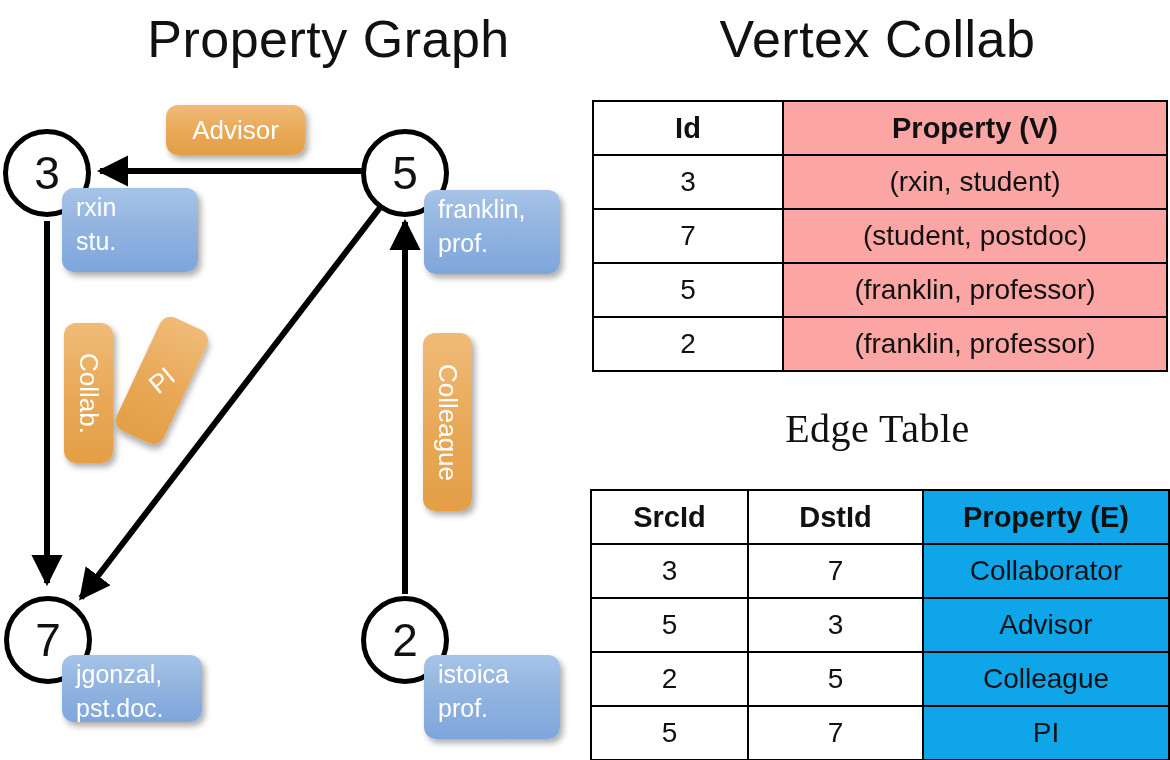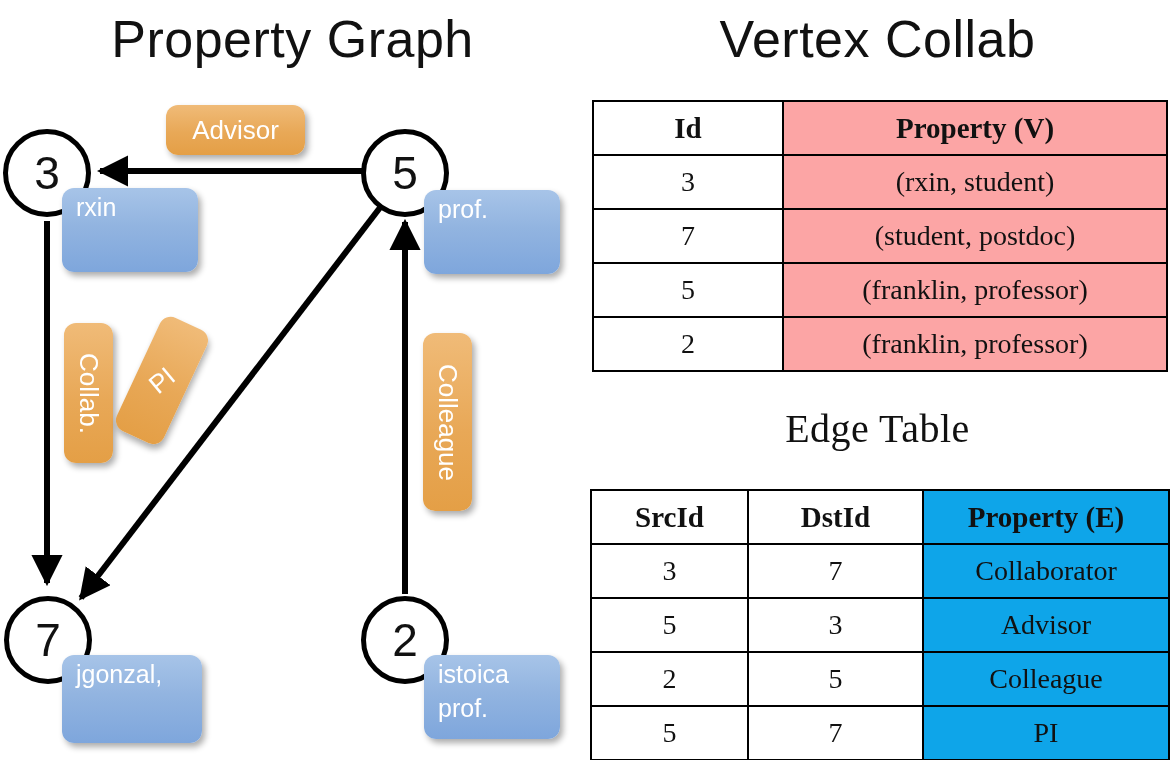--- a/index.html
+++ b/index.html
@@ -24,20 +24,21 @@
     color: #111111;
     white-space: nowrap;
     letter-spacing: 0.5px;
   }
   #title-property-graph {
     left: 0; top: 8px;
     width: 585px;
     text-align: center;
     font-size: 52px;
     line-height: 62px;
+    padding-left: 36px;
   }
   #title-vertex-table {
     left: 585px; top: 8px;
     width: 585px;
     text-align: center;
     font-size: 52px;
     line-height: 62px;
   }
   #title-edge-table {
     left: 585px; top: 398px;
@@ -115,21 +116,21 @@
   .edge-box.rot .vtext {
     white-space: nowrap;
     transform: rotate(-65deg);
   }
 
   
   .data-table {
     position: absolute;
     border-collapse: collapse;
     table-layout: fixed;
-    font-family: Liberation Serif, serif;
+    font-family: Liberation Sans, sans-serif;
   }
   .data-table td, .data-table th {
     border: 2px solid #000000;
     text-align: center;
     font-size: 28px;
     font-weight: 400;
     padding: 0;
     height: 52px;
     color: #111111;
   }
@@ -176,26 +177,29 @@
   </div>
   <div class="node" style="left:4px; top:596px;">
     <span class="node-label">7</span>
   </div>
   <div class="node" style="left:361px; top:596px;">
     <span class="node-label">2</span>
   </div>
 
   <div class="prop-box" style="left:62px; top:188px; width:136px; height:84px;">
     <div>rxin</div>
+    <div>stu.</div>
   </div>
   <div class="prop-box" style="left:424px; top:190px; width:136px; height:84px;">
+    <div>franklin,</div>
     <div>prof.</div>
   </div>
-  <div class="prop-box" style="left:62px; top:655px; width:140px; height:88px;">
+  <div class="prop-box" style="left:62px; top:655px; width:140px; height:67px;">
     <div>jgonzal,</div>
+    <div>pst.doc.</div>
   </div>
   <div class="prop-box" style="left:424px; top:655px; width:136px; height:84px;">
     <div>istoica</div>
     <div>prof.</div>
   </div>
 
   <div class="edge-box" style="left:166px; top:105px; width:139px; height:50px;">
     <span>Advisor</span>
   </div>
 

